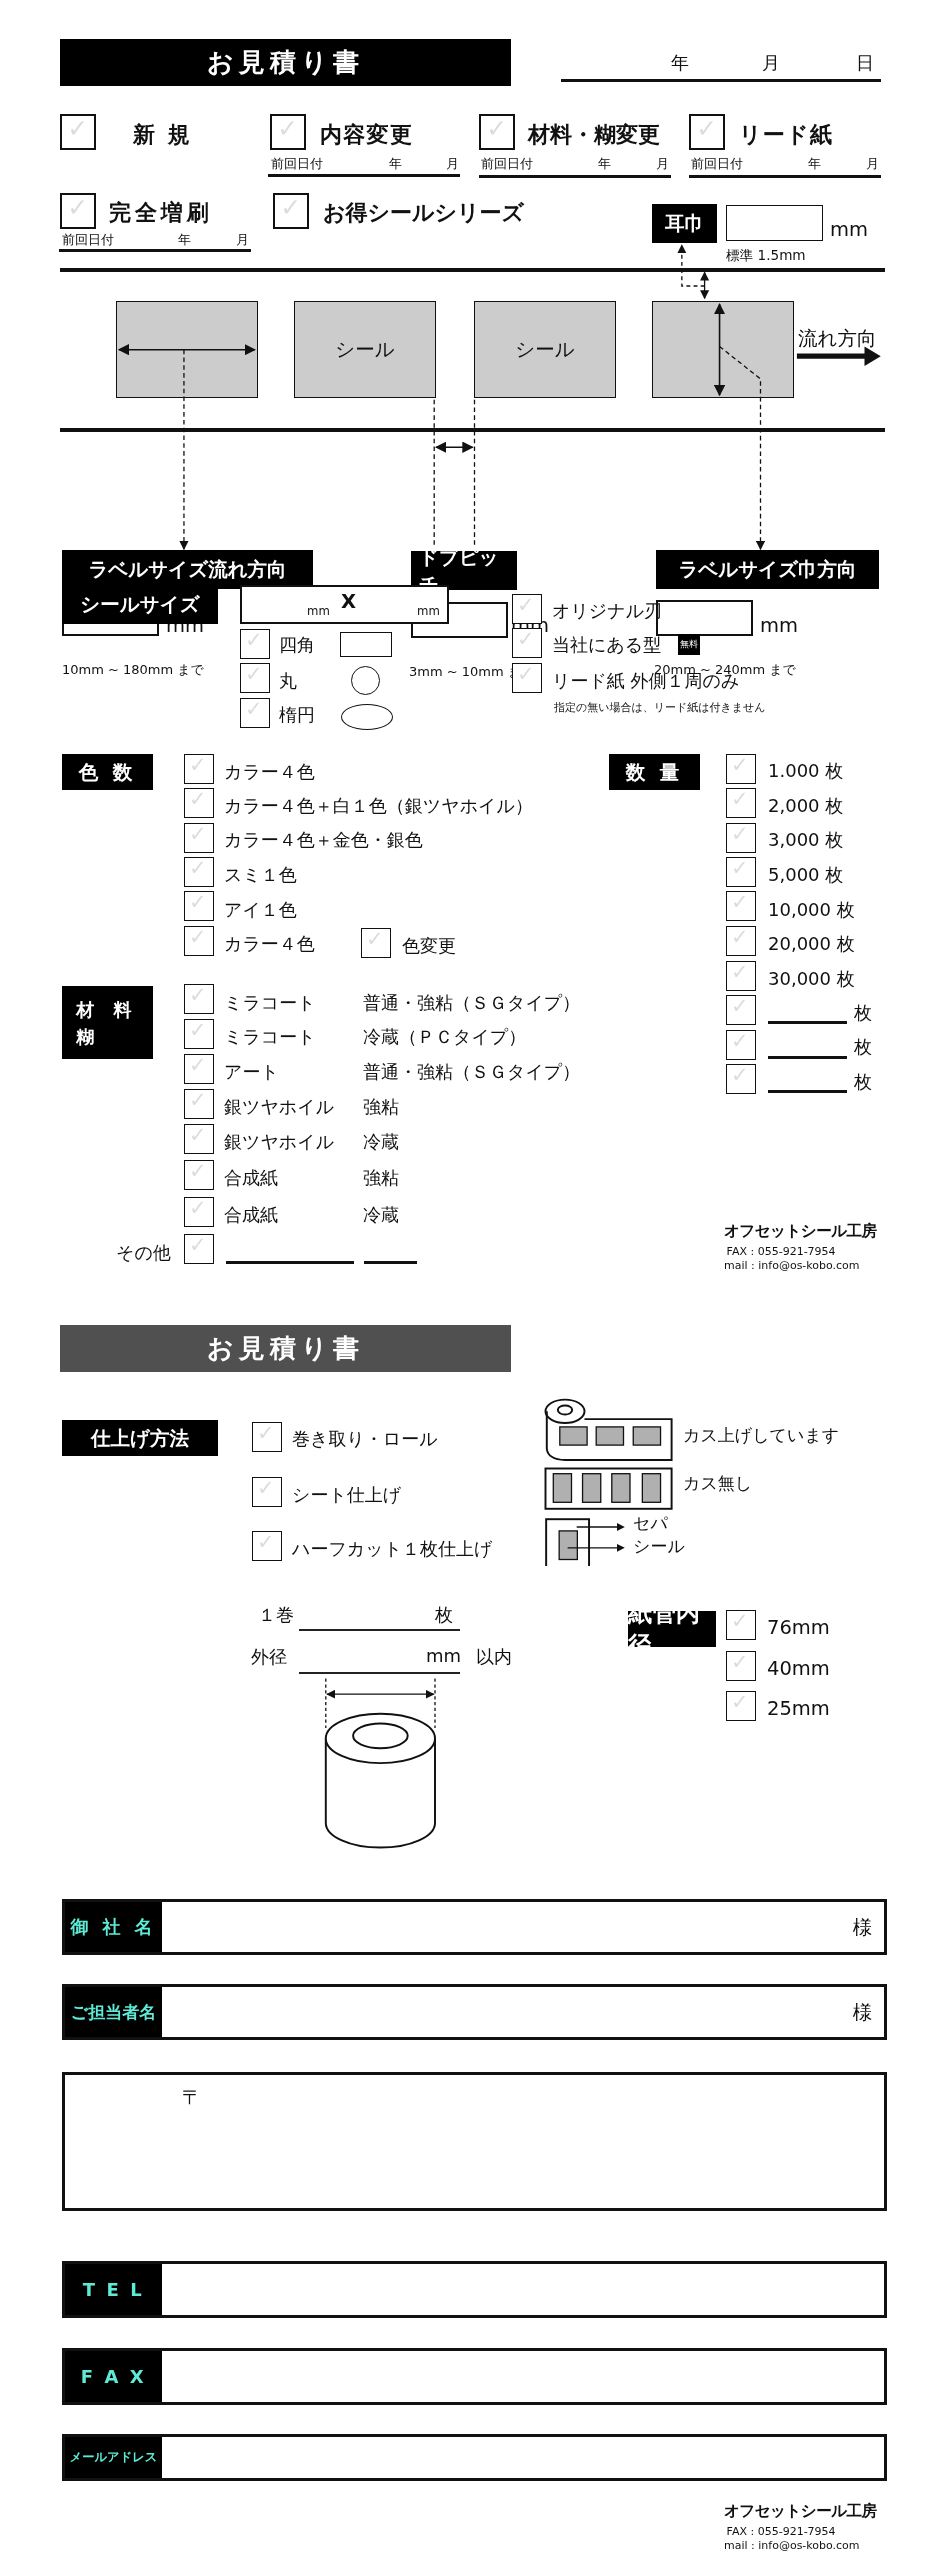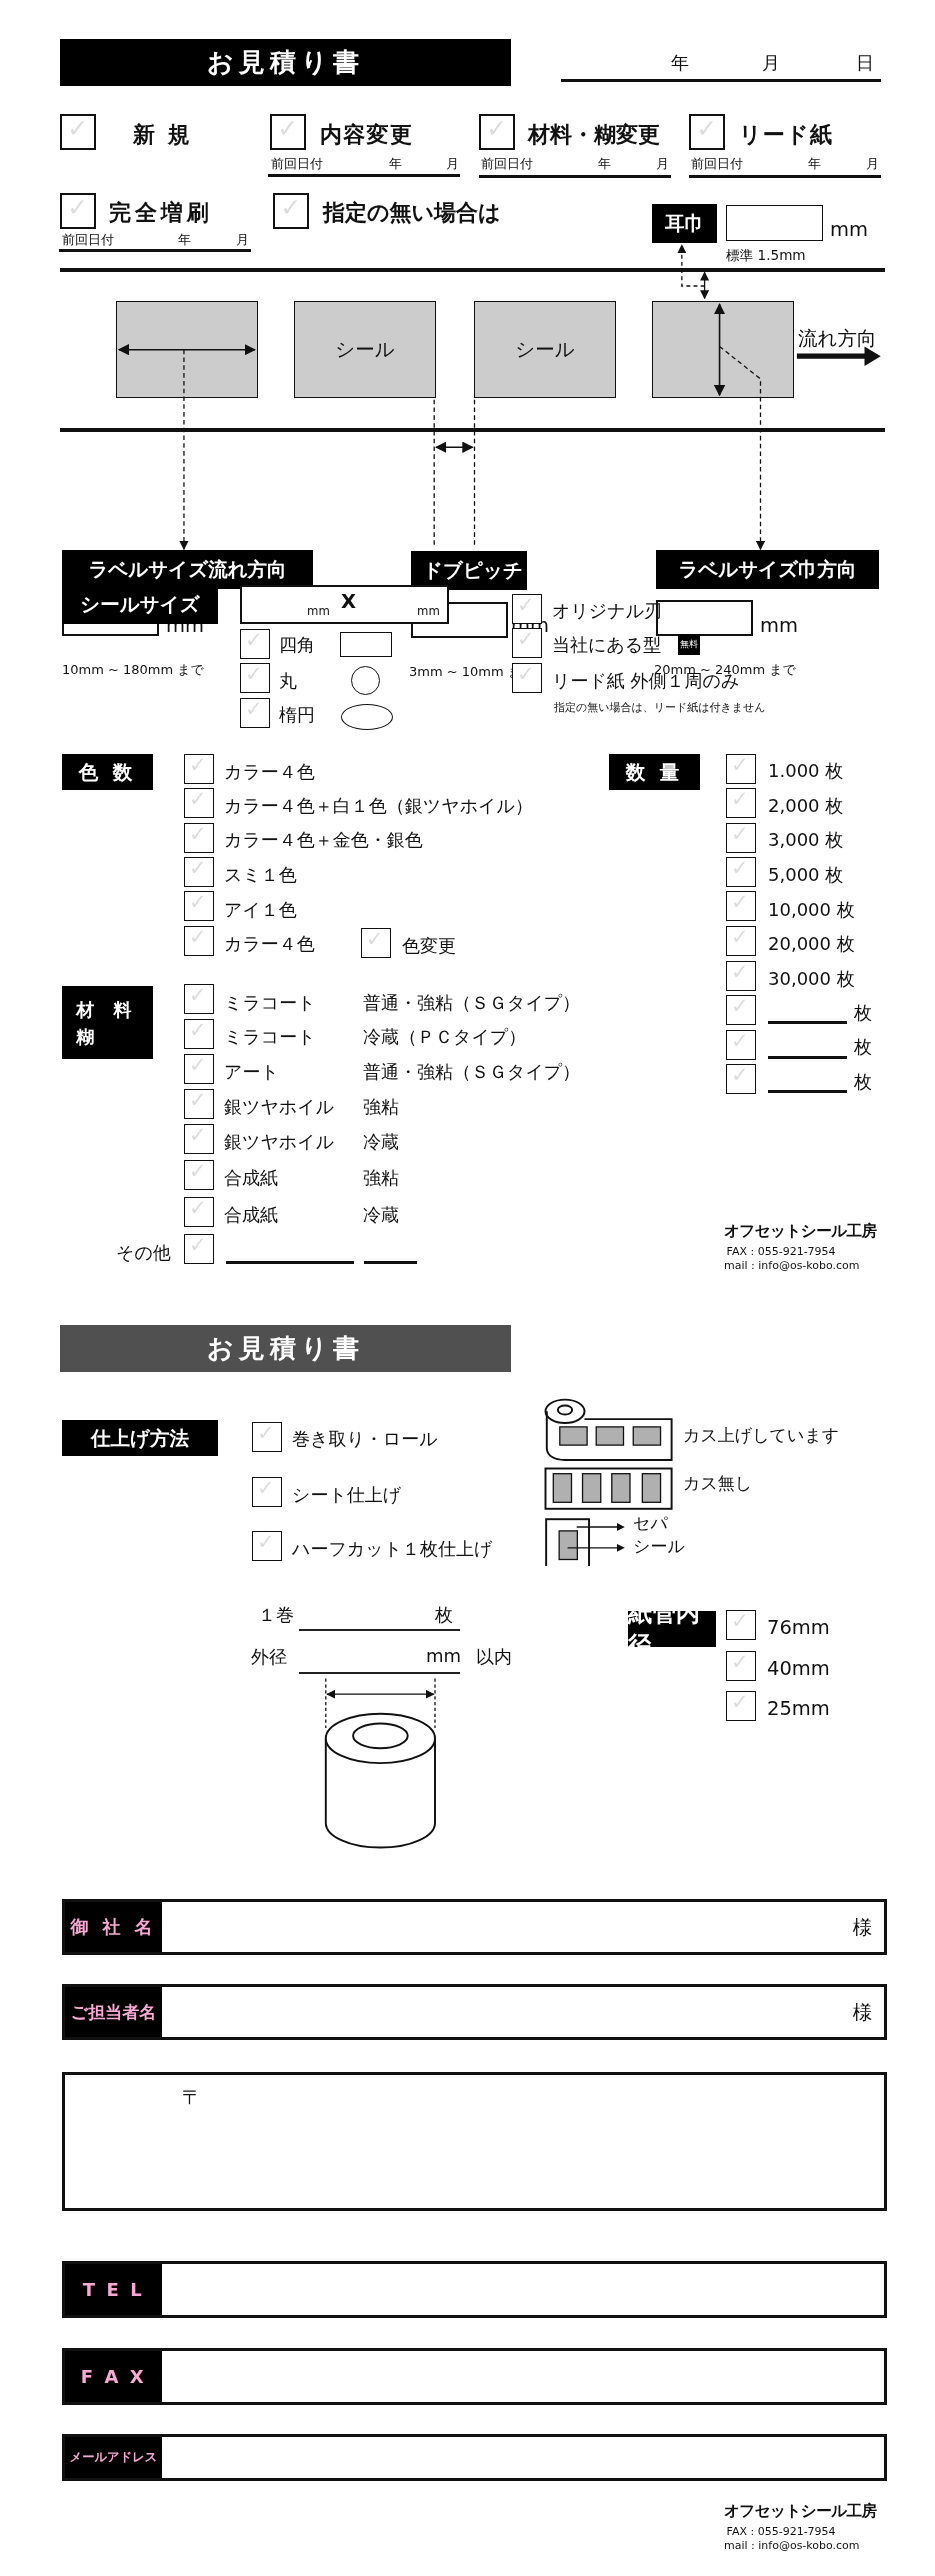--- a/index.html
+++ b/index.html
@@ -16,21 +16,21 @@
   .big { font-size: 22px; font-weight: bold; letter-spacing: 2.6px; }
   .med { font-size: 18px; }
   .sm { }
   .small { font-size: 13px; }
   .tiny { font-size: 11px; }
   .uline { position: absolute; height: 3.2px; background: #111; }
   .thin { position: absolute; height: 1.9px; background: #222; }
   .inputbox { position: absolute; border: 2.6px solid #111; background: #fff; }
   .seal { position: absolute; background: #cccccc; border: 1.9px solid #111; display: flex; align-items: center; justify-content: center; font-size: 19.5px; }
   .row-form { position: absolute; left: 62px; width: 825px; border: 3.2px solid #111; background: #fff; }
-  .row-form .head { position: absolute; left: 0; top: 0; bottom: 0; width: 97px; background: #000; color: #f9a8d4; display: flex; align-items: center; justify-content: center; font-weight: bold; font-size: 18px; letter-spacing: 3.9px; }
+  .row-form .head { position: absolute; left: 0; top: 0; bottom: 0; width: 97px; background: #000; color: #5eead4; display: flex; align-items: center; justify-content: center; font-weight: bold; font-size: 18px; letter-spacing: 3.9px; }
   .row-form .suffix { position: absolute; right: 11.7px; top: 50%; transform: translateY(-50%); font-size: 19.5px; }
   .company { position: absolute; left: 724px; }
   .company .n { font-size: 19.5px; font-weight: bold; letter-spacing: -0.6px; }
   .company .c { font-size: 12.3px; margin-top: 3.9px; padding-left: 2.6px; }
 </style>
 </head>
 <body>
 
 <div class="title-bar" style="left:60px;top:39px;width:451px;height:47px;background:#000;">
   <span>お見積り書</span>
@@ -68,21 +68,21 @@
 <div class="uline" style="left:689px;top:175px;width:192px;"></div>
 
 <div class="cb" style="left:60px;top:193px;"></div>
 <span class="lbl big" style="left:109px;top:198px;letter-spacing:3.9px;">完全増刷</span>
 <span class="lbl small" style="left:62px;top:231px;">前回日付</span>
 <span class="lbl small" style="left:178px;top:231px;">年</span>
 <span class="lbl small" style="left:236px;top:231px;">月</span>
 <div class="uline" style="left:59px;top:249px;width:192px;"></div>
 
 <div class="cb" style="left:273px;top:193px;"></div>
-<span class="lbl big" style="left:323px;top:198px;letter-spacing:0px;">指定の無い場合は</span>
+<span class="lbl big" style="left:323px;top:198px;letter-spacing:0px;">お得シールシリーズ</span>
 
 <div class="blk" style="left:652px;top:204px;width:65px;height:39px;font-size:19.5px;">
   <span>耳巾</span>
 </div>
 <div class="inputbox" style="left:726px;top:205px;width:97px;height:36px;border-width:1.9px;"></div>
 <span class="lbl" style="left:830px;top:218px;font-size:19.5px;">mm</span>
 <span class="lbl" style="left:726px;top:247px;font-size:13.6px;">標準 1.5mm</span>
 
 <div class="abs" style="left:60px;top:268px;width:825px;height:3.9px;background:#111;"></div>
 <div class="abs" style="left:60px;top:428px;width:825px;height:3.9px;background:#111;"></div>
@@ -121,21 +121,21 @@
 </svg>
 <span class="lbl" style="left:798px;top:325px;font-size:19.5px;">流れ方向</span>
 
 <div class="blk" style="left:62px;top:550px;width:251px;height:39px;font-size:19.5px;">
   <span>ラベルサイズ流れ方向</span>
 </div>
 <div class="inputbox" style="left:62px;top:600px;width:97px;height:36px;"></div>
 <span class="lbl" style="left:166px;top:614px;font-size:19.5px;">mm</span>
 <span class="lbl small" style="left:62px;top:661px;">10mm ~ 180mm まで</span>
 
-<div class="blk" style="left:411px;top:551px;width:116px;height:39px;font-size:19.5px;padding-left:8px;">
+<div class="blk" style="left:411px;top:551px;width:106px;height:39px;font-size:19.5px;padding-left:8px;">
   <span>ドブピッチ</span>
 </div>
 <div class="inputbox" style="left:411px;top:602px;width:97px;height:36px;"></div>
 <span class="lbl" style="left:511px;top:614px;font-size:19.5px;">mm</span>
 <span class="lbl small" style="left:409px;top:663px;">3mm ~ 10mm まで</span>
 
 <div class="blk" style="left:656px;top:550px;width:223px;height:39px;font-size:19.5px;">
   <span>ラベルサイズ巾方向</span>
 </div>
 <div class="inputbox" style="left:656px;top:600px;width:97px;height:36px;"></div>

